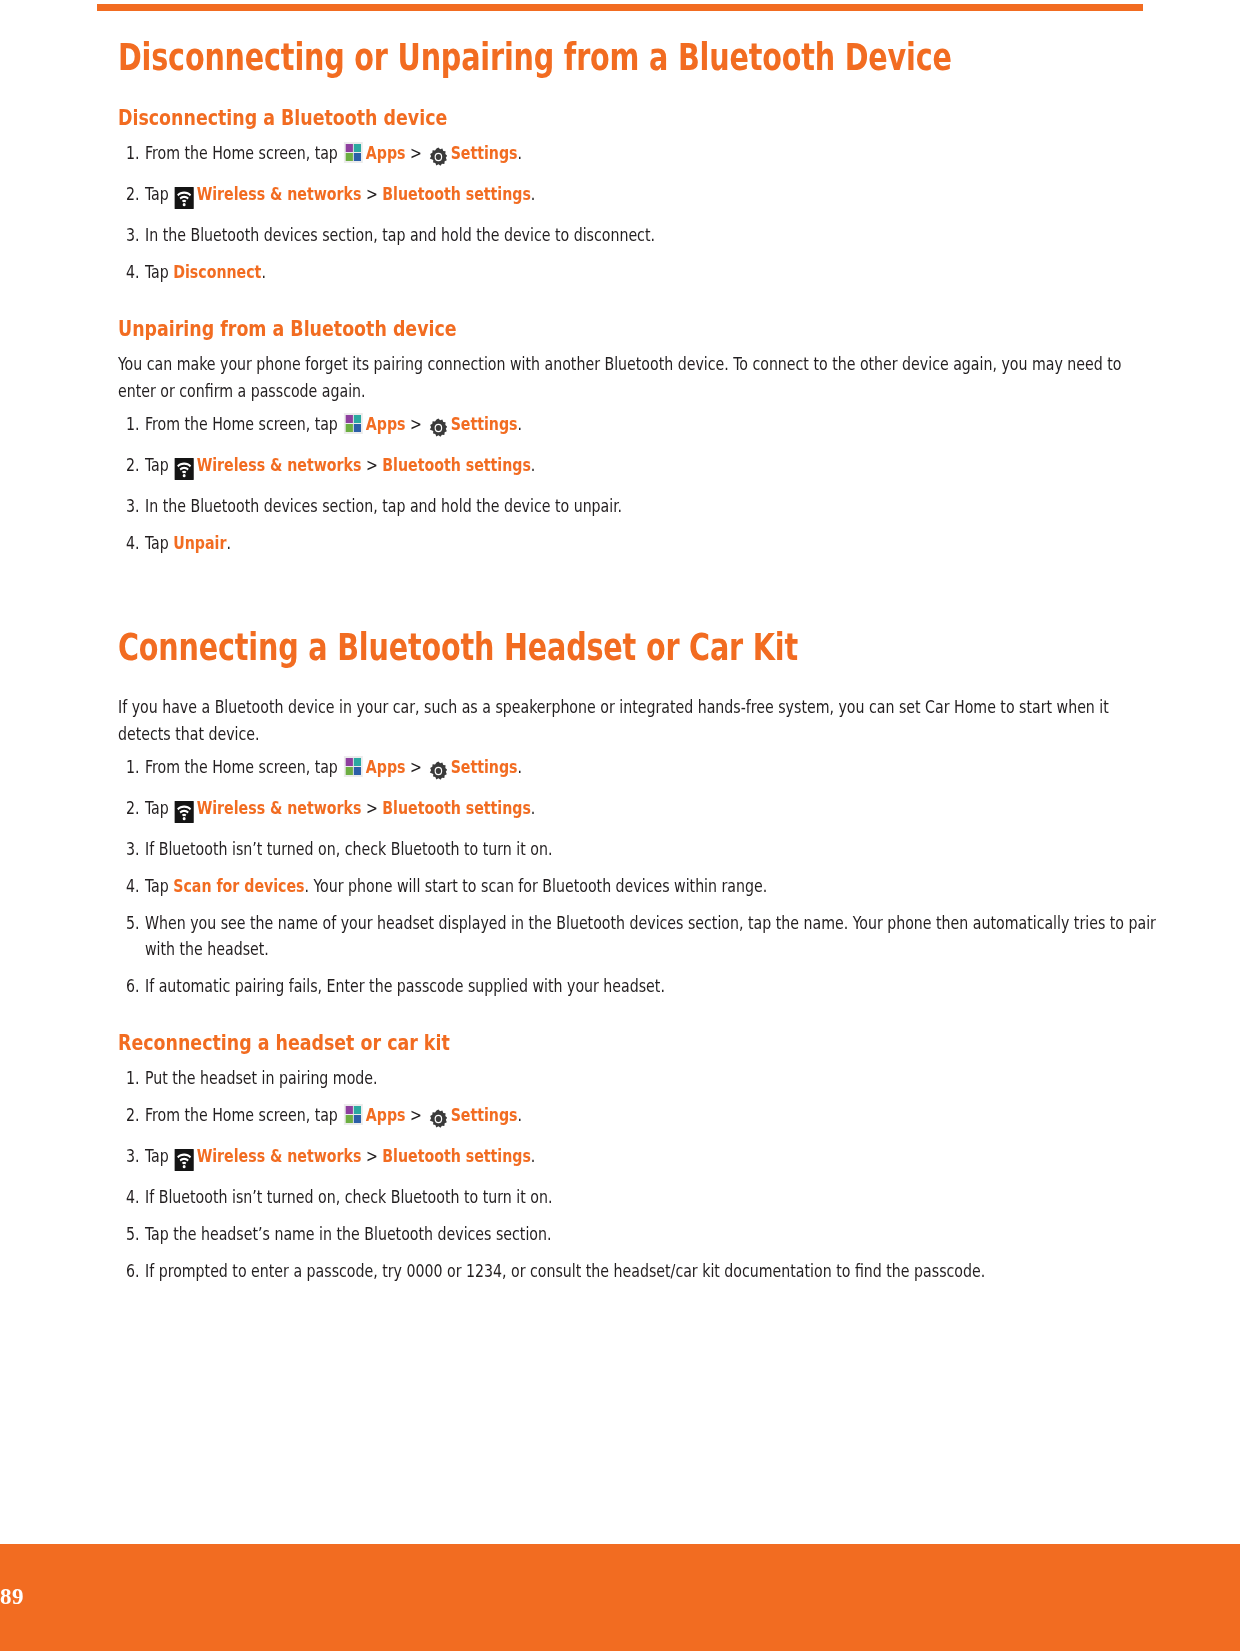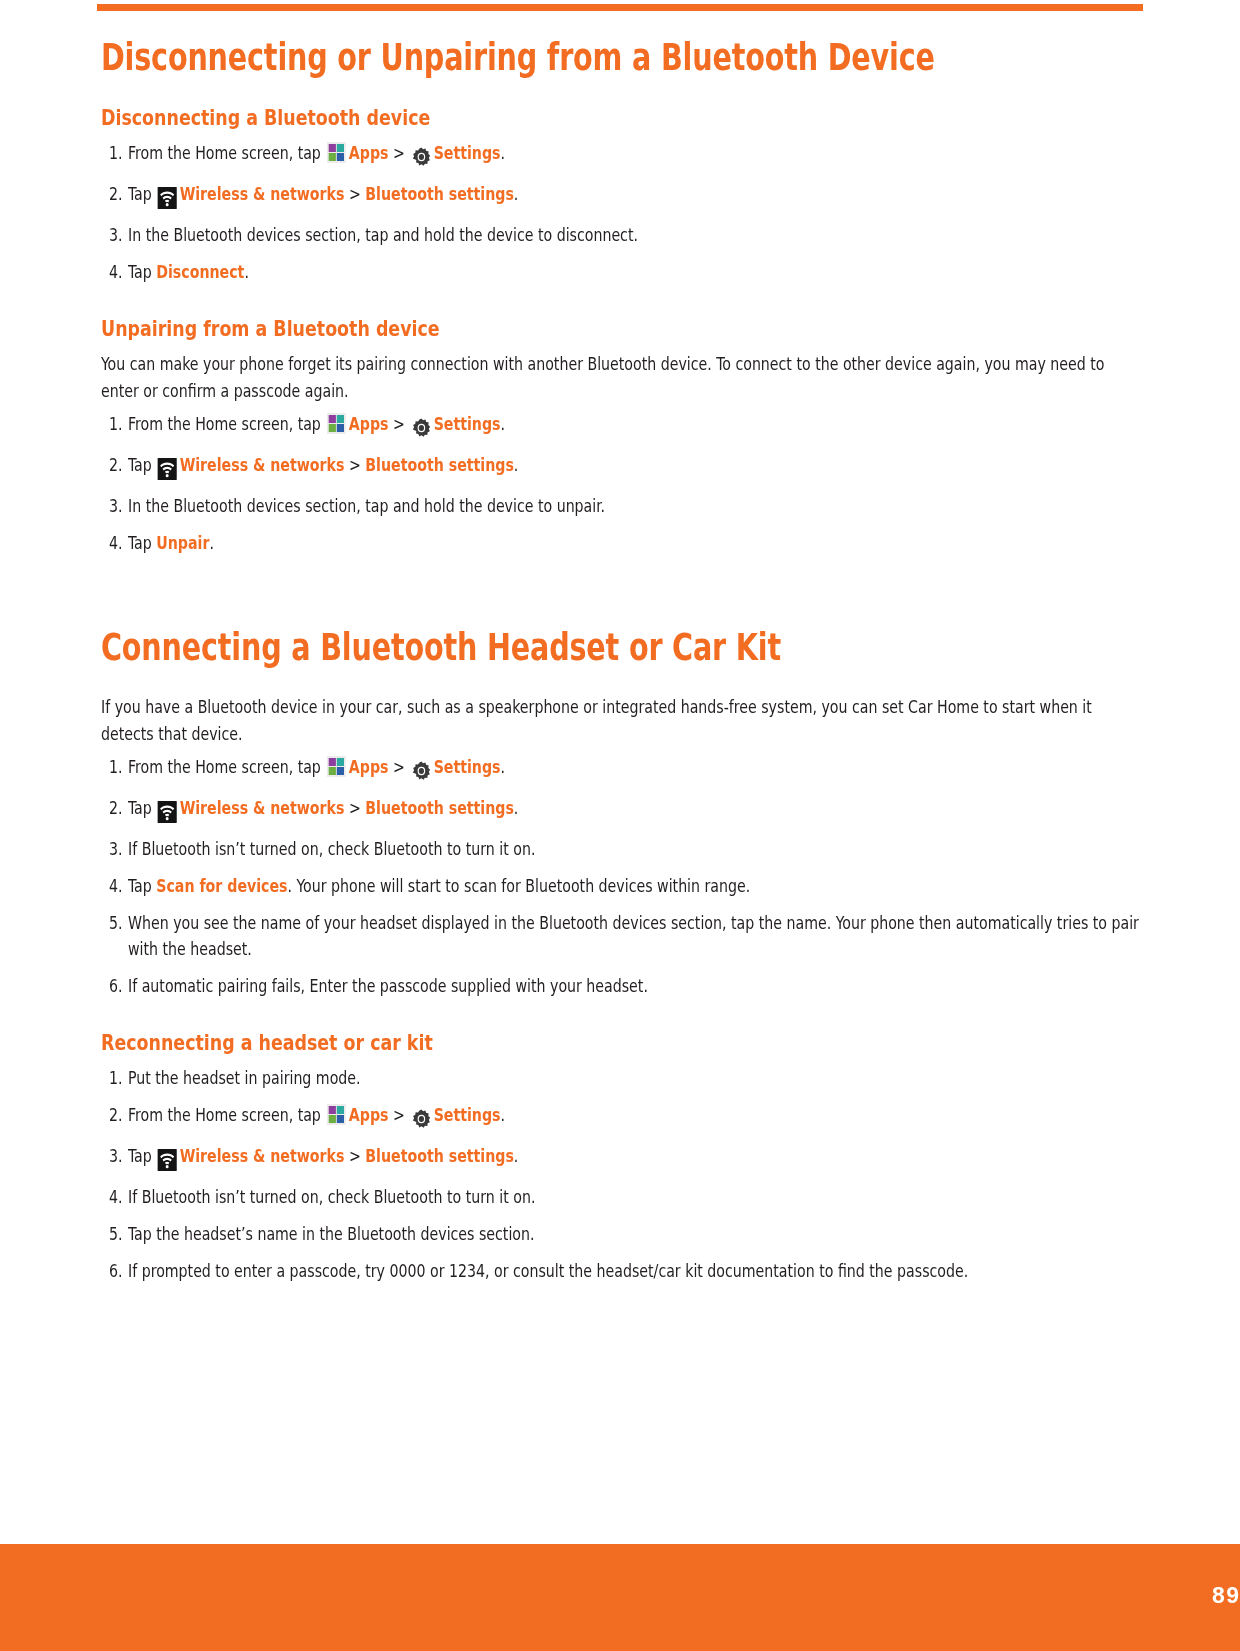--- a/index.html
+++ b/index.html
@@ -21,21 +21,21 @@
     left: 97px;
     top: 4px;
     width: 1046px;
     height: 7px;
     background: #F26C21;
   }
 
   
   .page {
     position: absolute;
-    left: 101px;
+    left: 118px;
     top: 36px;
     width: 1042px;
   }
 
   
   h1.chapter {
     color: #F26C21;
     font-family: "DejaVu Sans Condensed", "Liberation Sans Narrow", "Liberation Sans", sans-serif;
     font-weight: bold;
     font-size: 37px;
@@ -158,23 +158,23 @@
     bottom: 0;
     width: 1240px;
     height: 107px;
     background: #F26C21;
   }
   .footer-bar .pageno {
     position: absolute;
     left: 0;
     top: 40px;
     width: 1240px;
-    text-align: right;
+    text-align: left;
     color: #ffffff;
-    font-family: Liberation Mono, monospace;
+    font-family: Liberation Serif, serif;
     font-weight: bold;
     font-size: 23px;
     letter-spacing: 0.5px;
   }
 </style>
 </head>
 <body>
 
 <div class="top-rule"></div>
 

